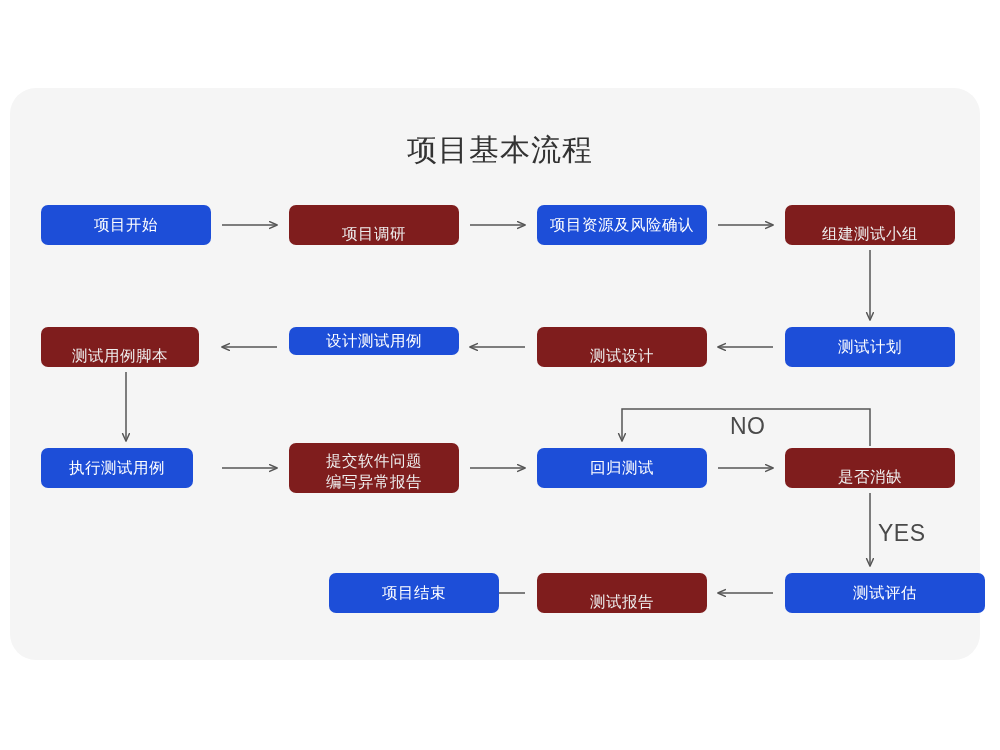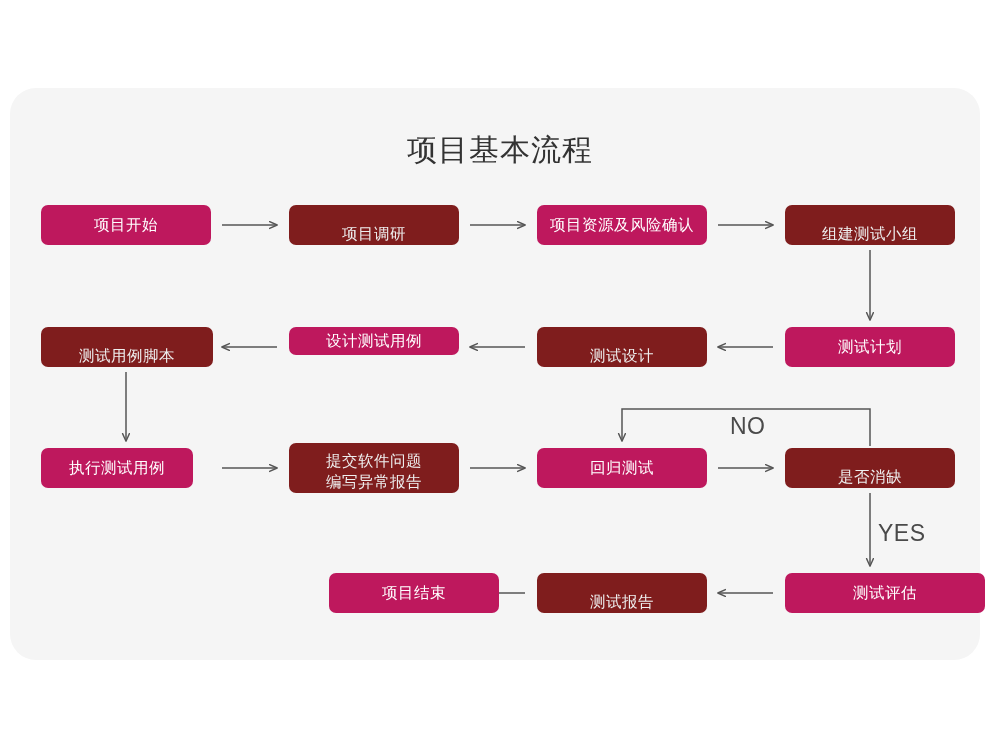--- a/index.html
+++ b/index.html
@@ -46,21 +46,21 @@
     align-items: center;
     justify-content: center;
     text-align: center;
     font-size: 15.5px;
     line-height: 21px;
     letter-spacing: 0.5px;
     font-family: "DejaVu Sans", "Liberation Sans", sans-serif;
     user-select: none;
   }
   .node.purple {
-    background: #be185d;
+    background: #1d4ed8;
     color: #ffffff;
   }
   .node.gray {
     background: #7f1d1d;
     color: #eeeeee;
     align-items: flex-end;
   }
   .node .label {
     padding: 0 6px;
     white-space: pre-line;
@@ -130,21 +130,21 @@
       </div>
       <div class="node gray" style="left: 289px; top: 205px; width: 170px; height: 40px;">
         <span class="label">项目调研</span>
       </div>
       <div class="node purple" style="left: 537px; top: 205px; width: 170px; height: 40px;">
         <span class="label">项目资源及风险确认</span>
       </div>
       <div class="node gray" style="left: 785px; top: 205px; width: 170px; height: 40px;">
         <span class="label">组建测试小组</span>
       </div>
-      <div class="node gray" style="left: 41px; top: 327px; width: 172px; height: 40px;">
+      <div class="node gray" style="left: 41px; top: 327px; width: 158px; height: 40px;">
         <span class="label">测试用例脚本</span>
       </div>
       <div class="node purple" style="left: 289px; top: 327px; width: 170px; height: 28px;">
         <span class="label">设计测试用例</span>
       </div>
       <div class="node gray" style="left: 537px; top: 327px; width: 170px; height: 40px;">
         <span class="label">测试设计</span>
       </div>
       <div class="node purple" style="left: 785px; top: 327px; width: 170px; height: 40px;">
         <span class="label">测试计划</span>

